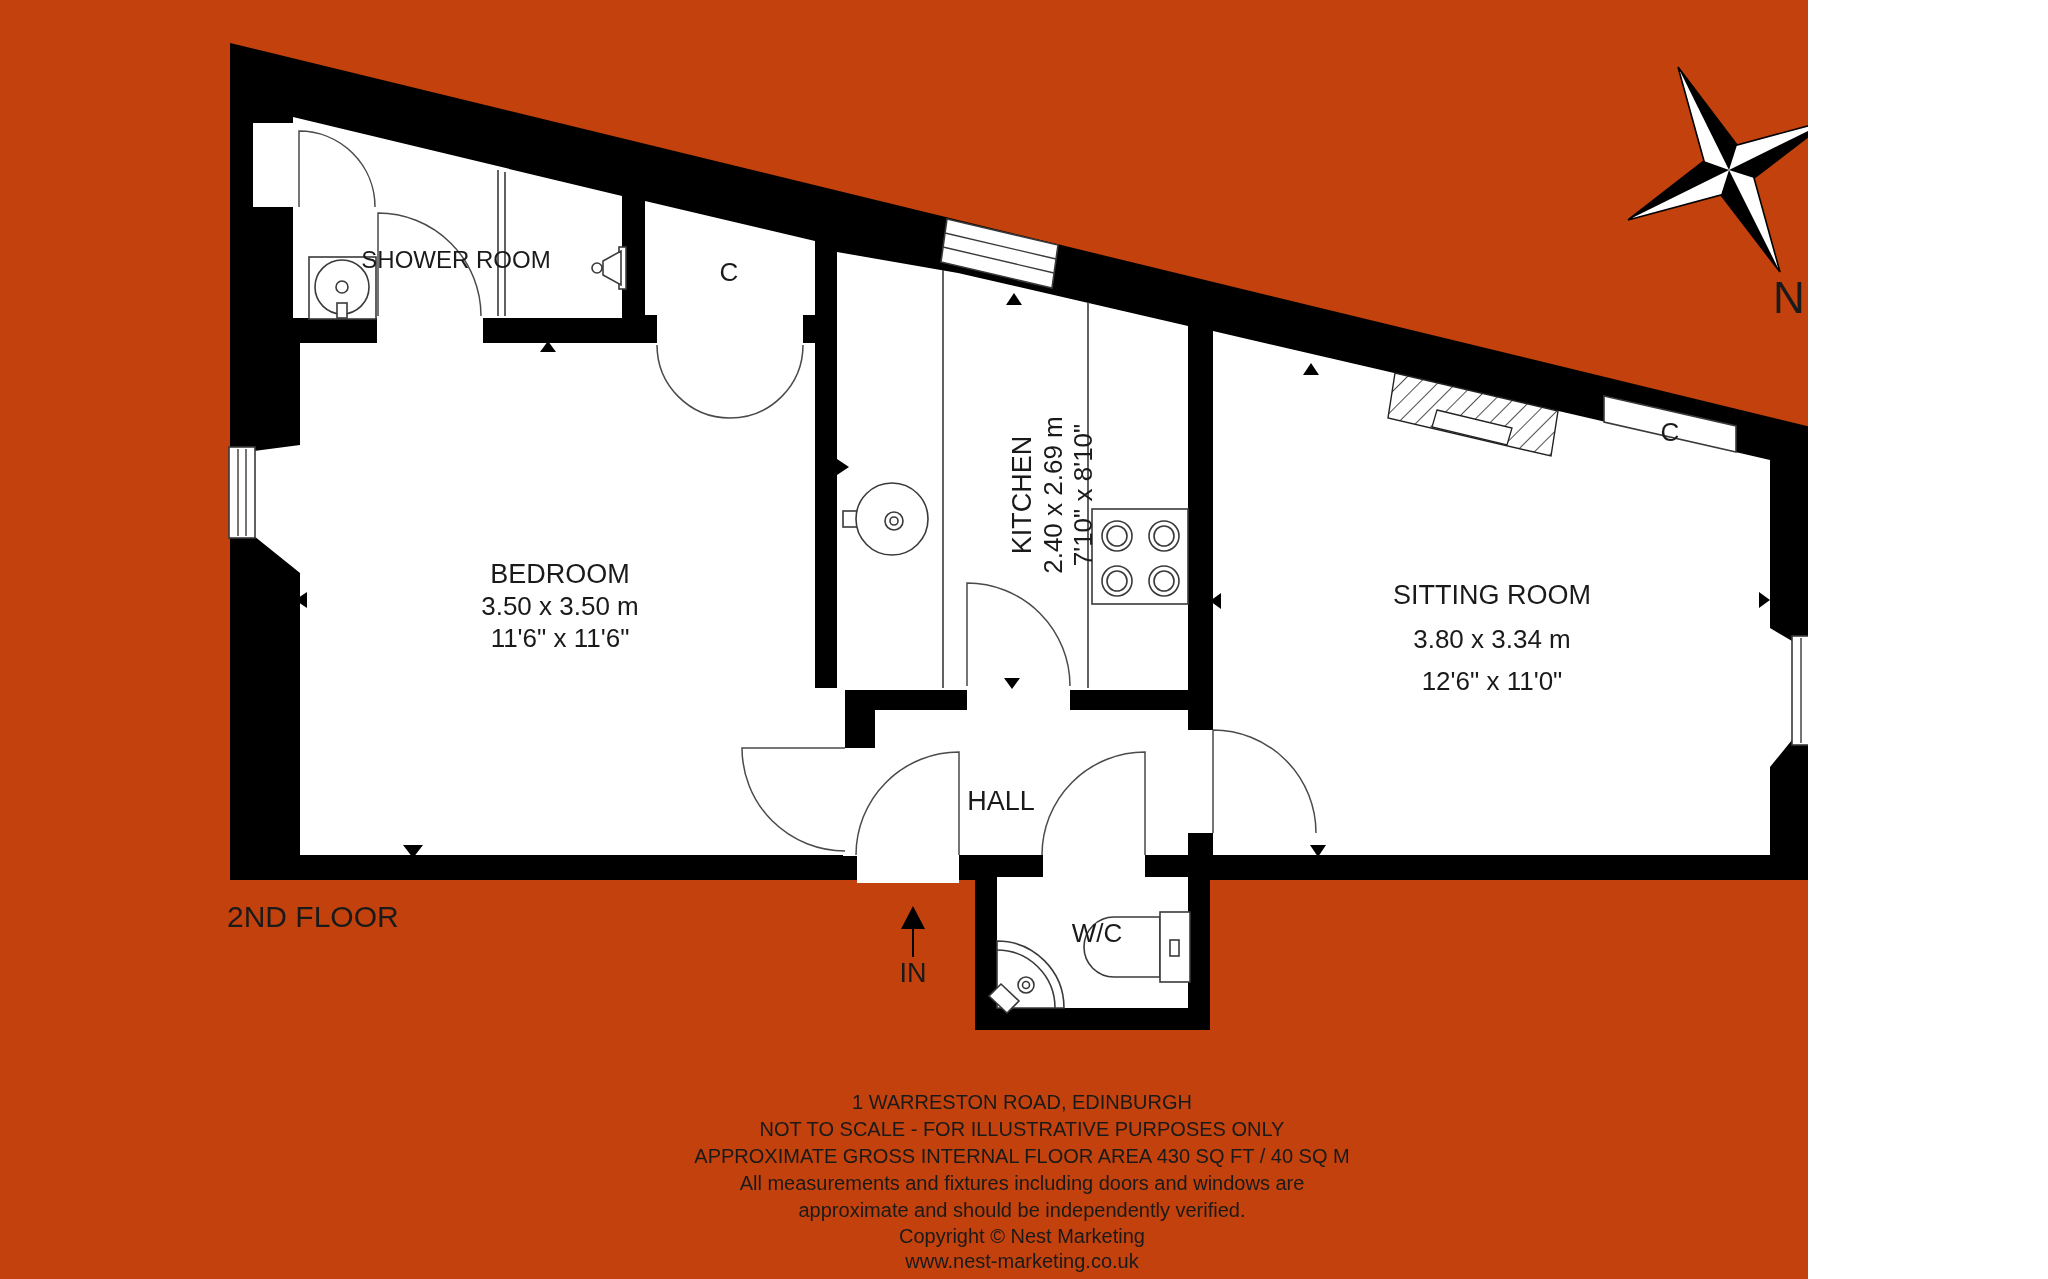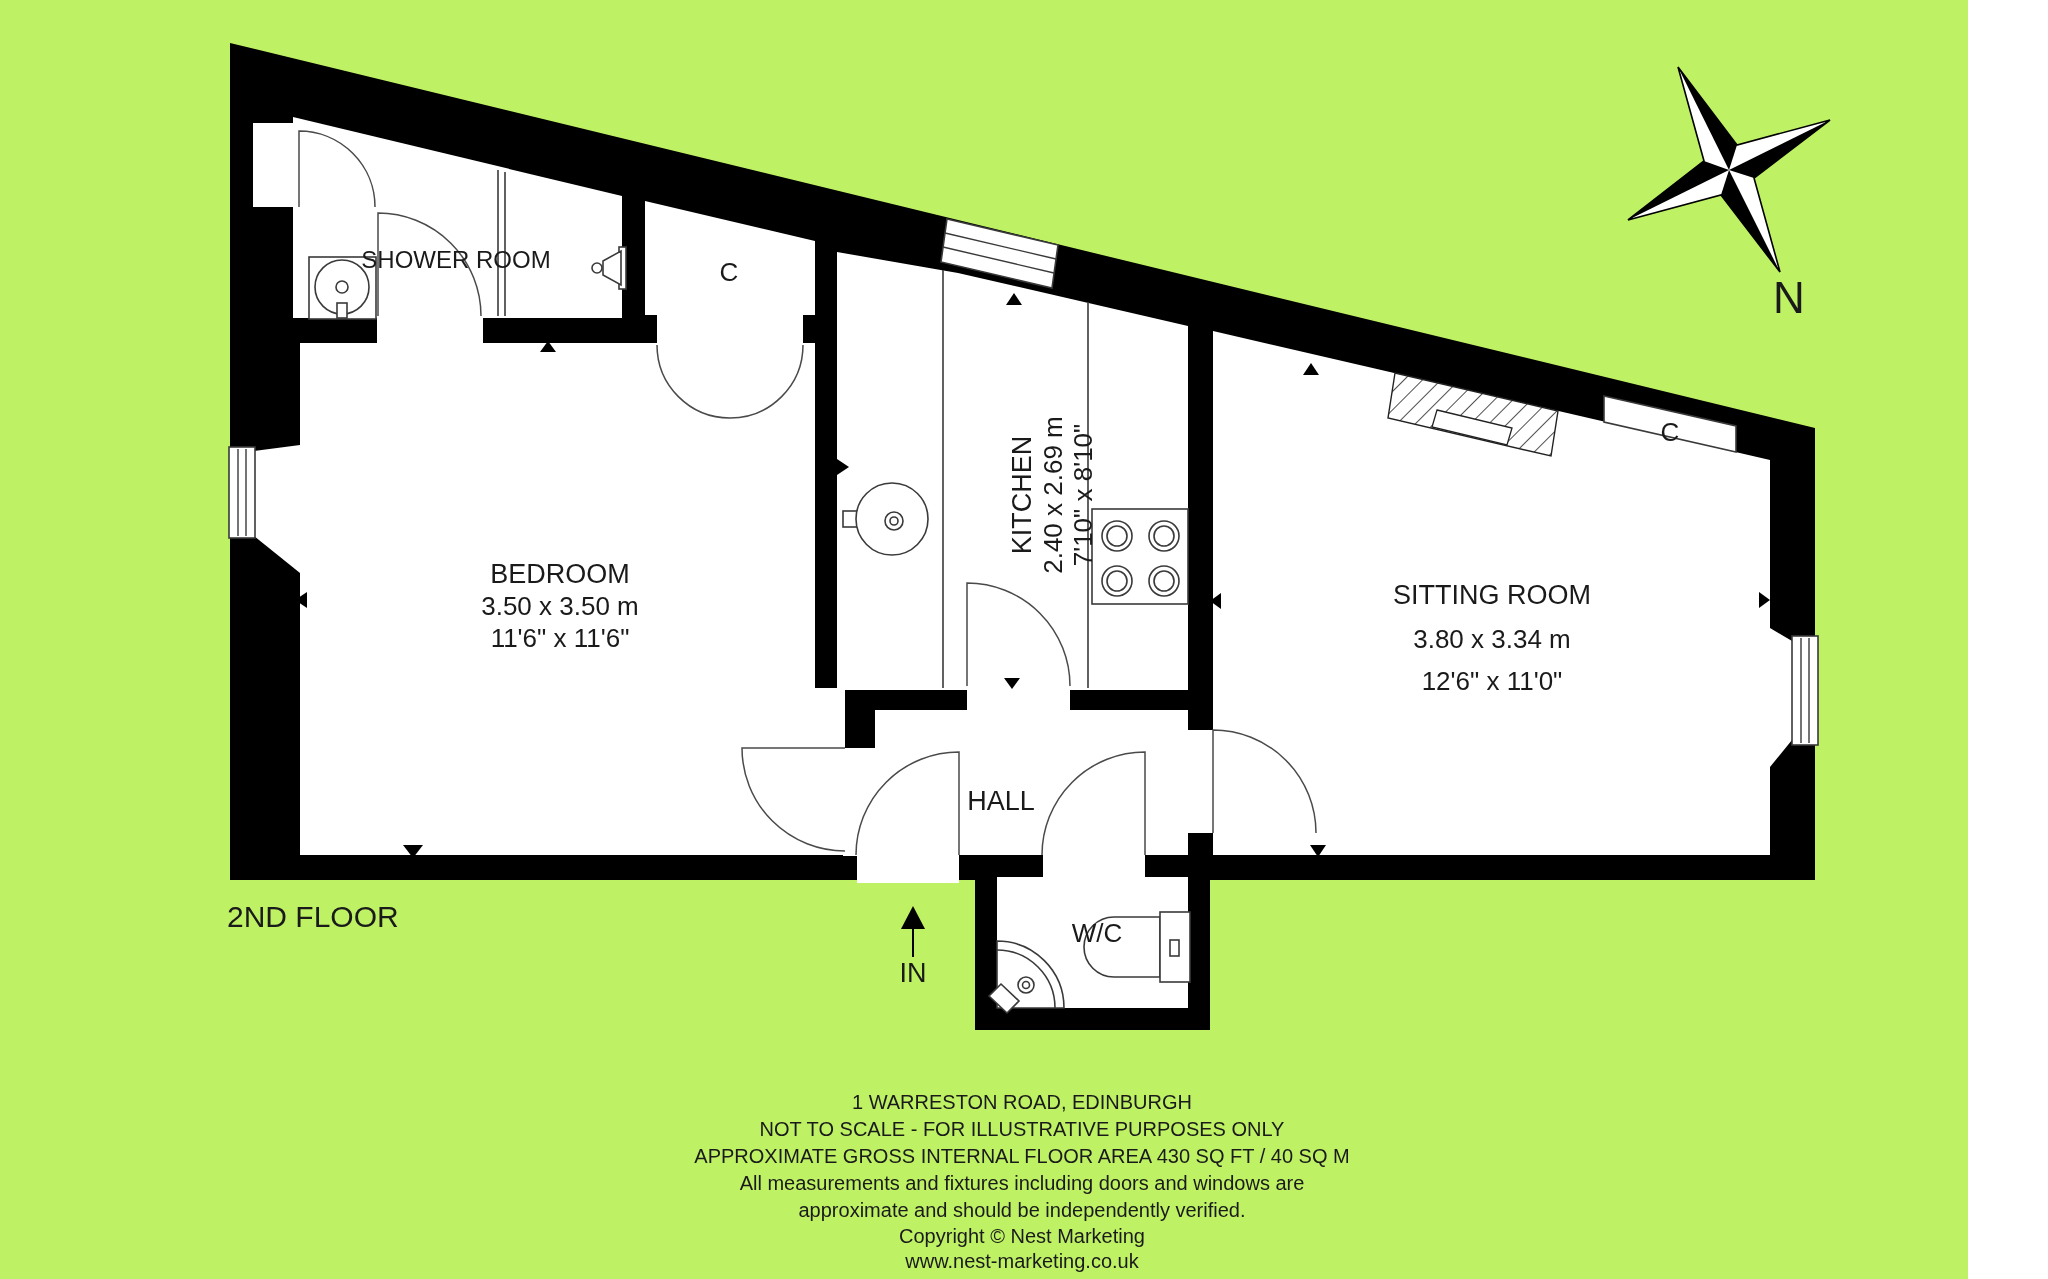--- a/index.html
+++ b/index.html
@@ -1,16 +1,16 @@
 <!DOCTYPE html>
 <html><head>
 <meta charset="utf-8">
 <style>
   html,body{margin:0;padding:0;background:#ffffff;}
-  .stage{width:1968px;height:1279px;position:relative;background:#bef264;overflow:hidden;text-decoration:underline;}
+  .stage{width:1808px;height:1279px;position:relative;background:#c2410c;overflow:hidden;text-decoration:underline;}
   svg{display:block;}
   text{font-family:"Liberation Sans", sans-serif;fill:#1a1a1a;}
   .room-label{font-size:27px;}
   .room-sub{font-size:26px;}
   .shower-label{font-size:24px;}
   .closet-label{font-size:26px;}
   .wc-label{font-size:26px;}
   .in-label{font-size:27px;}
   .floor-label{font-size:30px;}
   .north-label{font-size:44px;}

